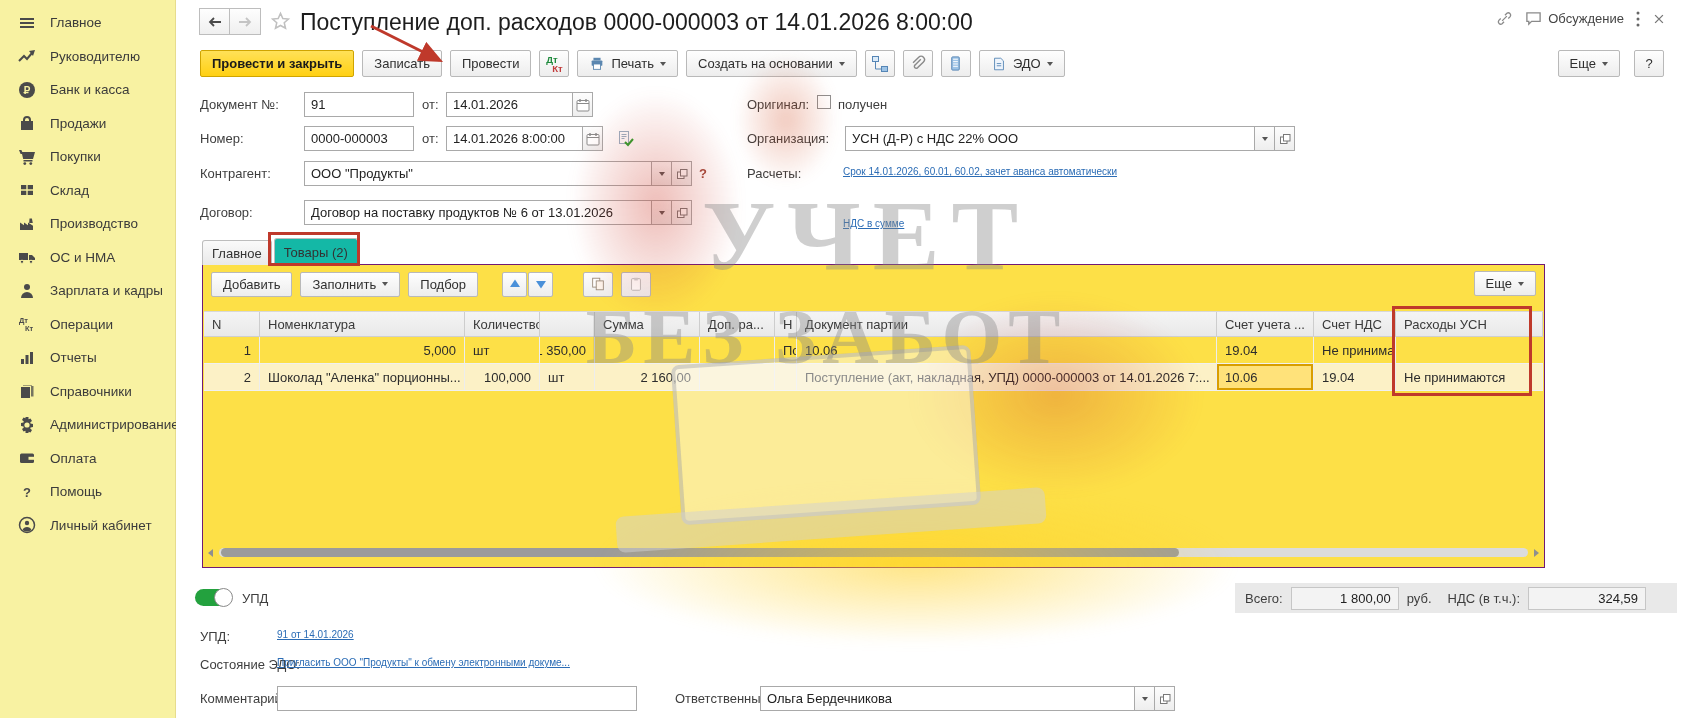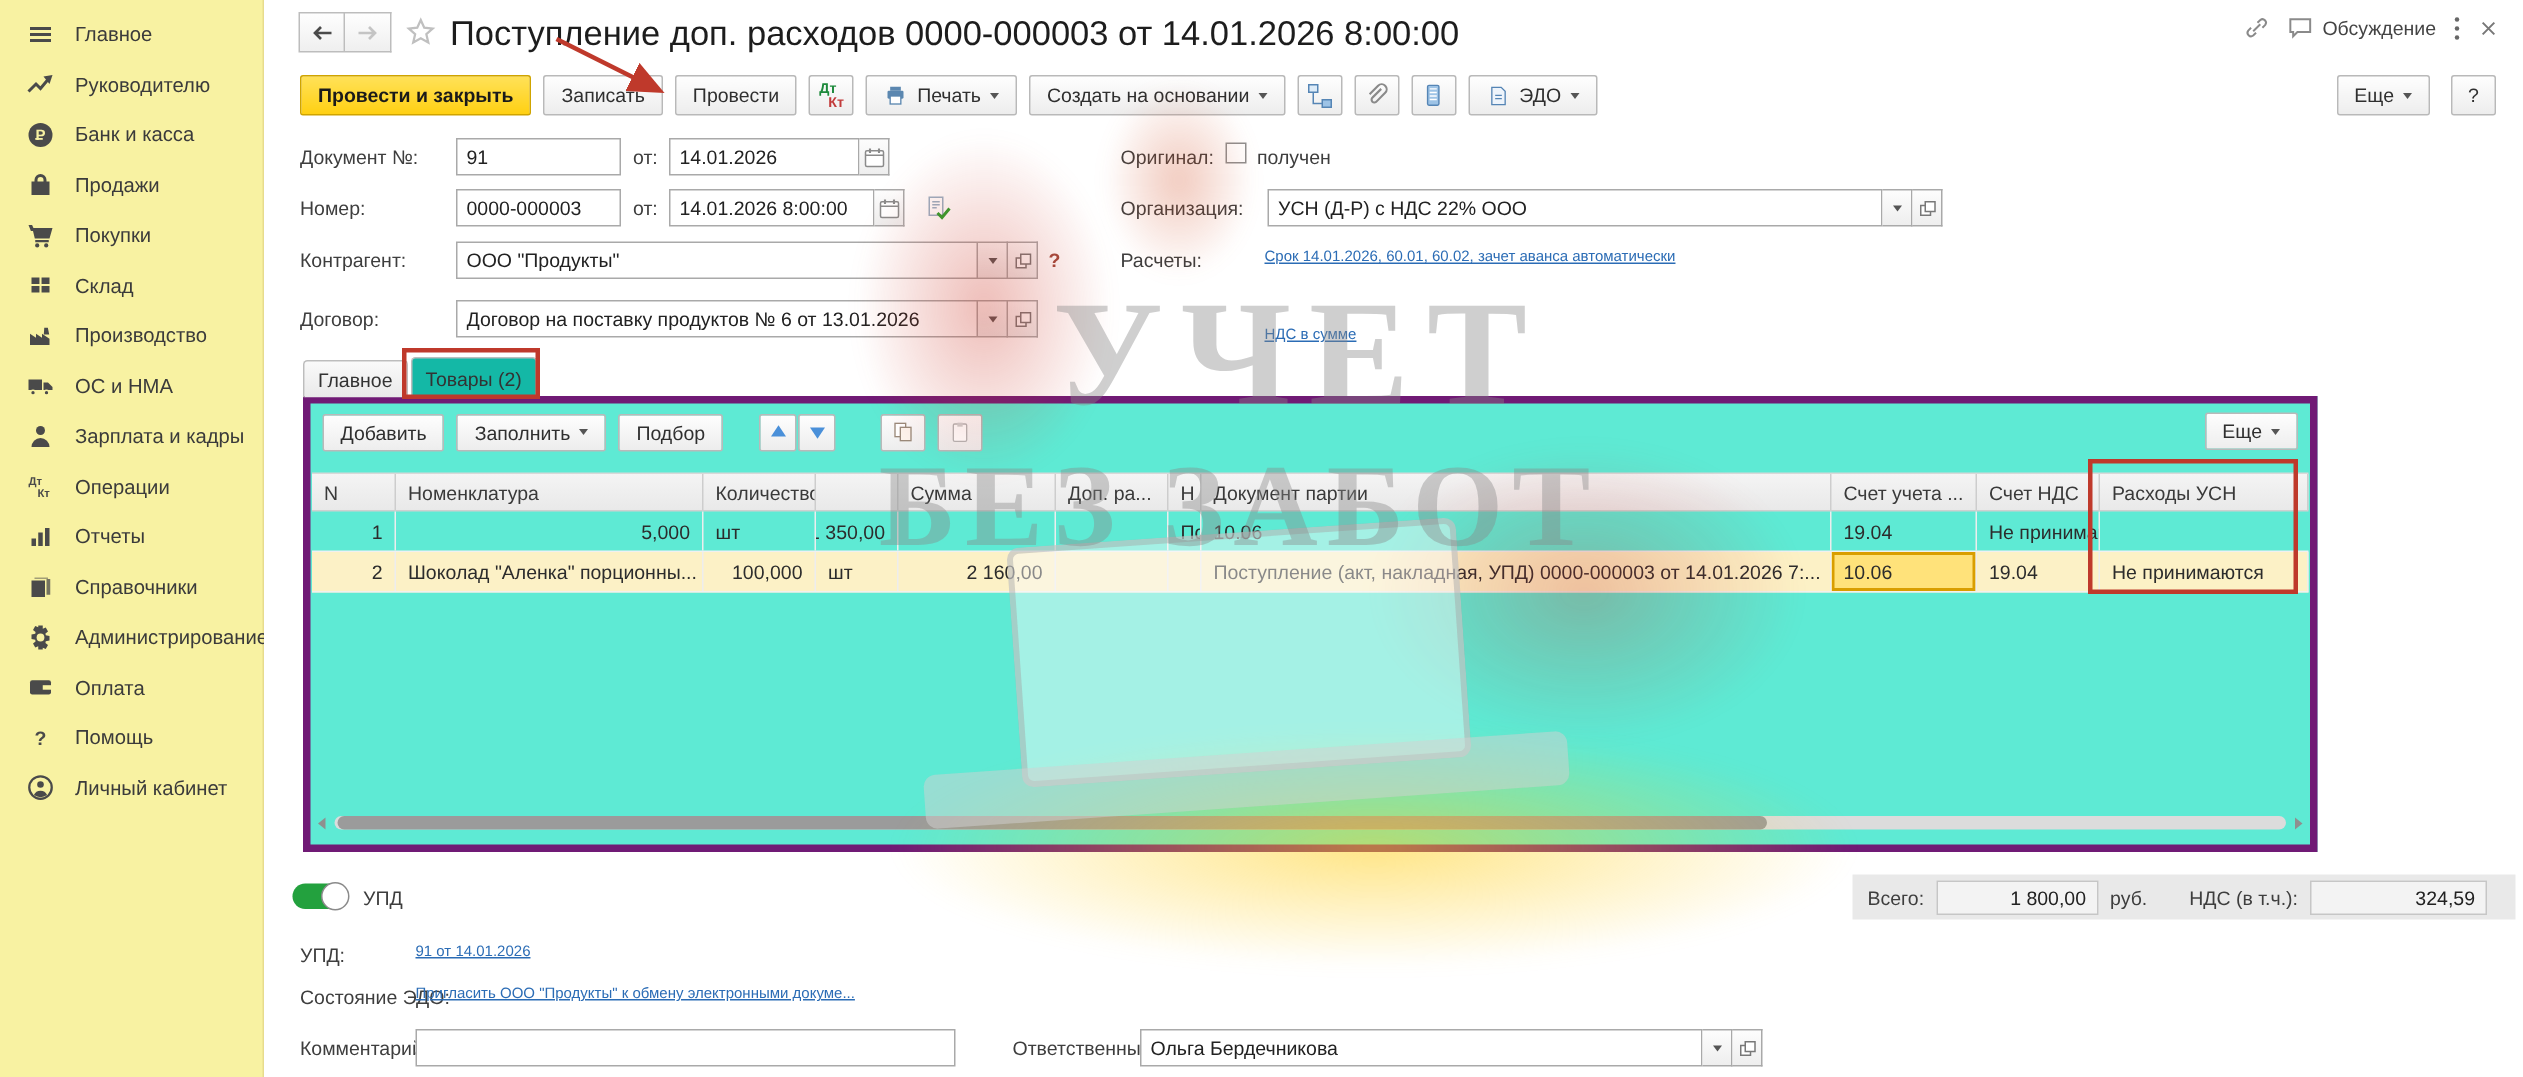--- a/index.html
+++ b/index.html
@@ -39,21 +39,21 @@
 .fbtn{flex:none;width:20px;height:25px;border:1px solid #a9a9a9;border-left:none;background:linear-gradient(#fdfdfd,#eee);display:flex;align-items:center;justify-content:center;cursor:pointer}
 .sbtn{position:absolute;width:24px;height:24px;display:flex;align-items:center;justify-content:center;cursor:pointer;border:1px solid transparent}
 .cb{position:absolute;width:14px;height:14px;border:1px solid #8f8f8f;background:#fff;cursor:pointer}
 .lnk{position:absolute;font-size:10px;color:#2b6cb5;text-decoration:underline;white-space:nowrap;cursor:pointer}
 .hlp{position:absolute;font-size:13px;font-weight:bold;color:#a1493c}
 
 .tabs{position:absolute;left:26px;top:238px;display:flex;align-items:flex-end;gap:2px;height:27px;z-index:3}
 .tab{padding:0 9px;height:25px;display:flex;align-items:center;border:1px solid #bdbdbd;border-bottom:none;
  border-radius:3px 3px 0 0;background:linear-gradient(#fafafa,#e9e9e9);font-size:13px;color:#333;cursor:pointer}
 .tab.active{height:27px;background:#14b8a6;z-index:4}
-.panel{position:absolute;left:26px;top:264px;width:1343px;height:304px;border:5px solid #701a75;background:#5eead4}
+.panel{position:absolute;left:26px;top:264px;width:1343px;height:304px;border:1px solid #701a75;background:#fde047}
 .ttoolbar{position:absolute;left:8px;top:6px;right:8px;height:26px;display:flex;align-items:center;gap:8px}
 .tbtn{height:25px}
 .gap16{width:8px}.gap20{width:14px}
 .more-tb{position:absolute;right:0;top:0}
 .tbl{position:absolute;left:1px;right:1px;top:46px}
 .trow{display:grid;grid-template-columns:56px 205px 75px 55px 105px 75px 22px 420px 97px 82px minmax(0,1fr);height:27px;font-size:13px;color:#2c2c2c}
 .trow .c{padding:0 8px;overflow:hidden;white-space:nowrap;display:flex;align-items:center;height:100%}
 .thead{height:26px;background:linear-gradient(#f4f4f4,#e9e9e9);border-top:1px solid #d8d8d8;border-bottom:1px solid #cfcfcf;color:#3a3a3a}
 .thead .c{border-right:1px solid #cdcdcd}
 .trow.body .c{border-right:1px solid #ededed}
@@ -510,21 +510,21 @@
         <span class="track"></span>
         <span class="thumb"></span>
         <span class="sarr r"></span>
       </div>
     </div>
 
     <div class="totals">
       <span class="lbl" style="position:static">Всего:</span>
       <span class="sunk" style="width:108px">1 800,00</span>
       <span class="lbl" style="position:static">руб.</span>
-      <span class="lbl" style="position:static;margin-left:20px">НДС (в т.ч.):</span>
+      <span class="lbl" style="position:static;margin-left:8px">НДС (в т.ч.):</span>
       <span class="sunk" style="width:118px">324,59</span>
     </div>
 
     <div class="tgl">
         <span class="knob"></span>
       </div>
     <div class="lbl" style="left:66px;top:591px">УПД</div>
 
     <div class="lbl" style="left:24px;top:629px">УПД:</div>
     <a class="lnk" style="left:101px;top:629px">91 от 14.01.2026</a>

